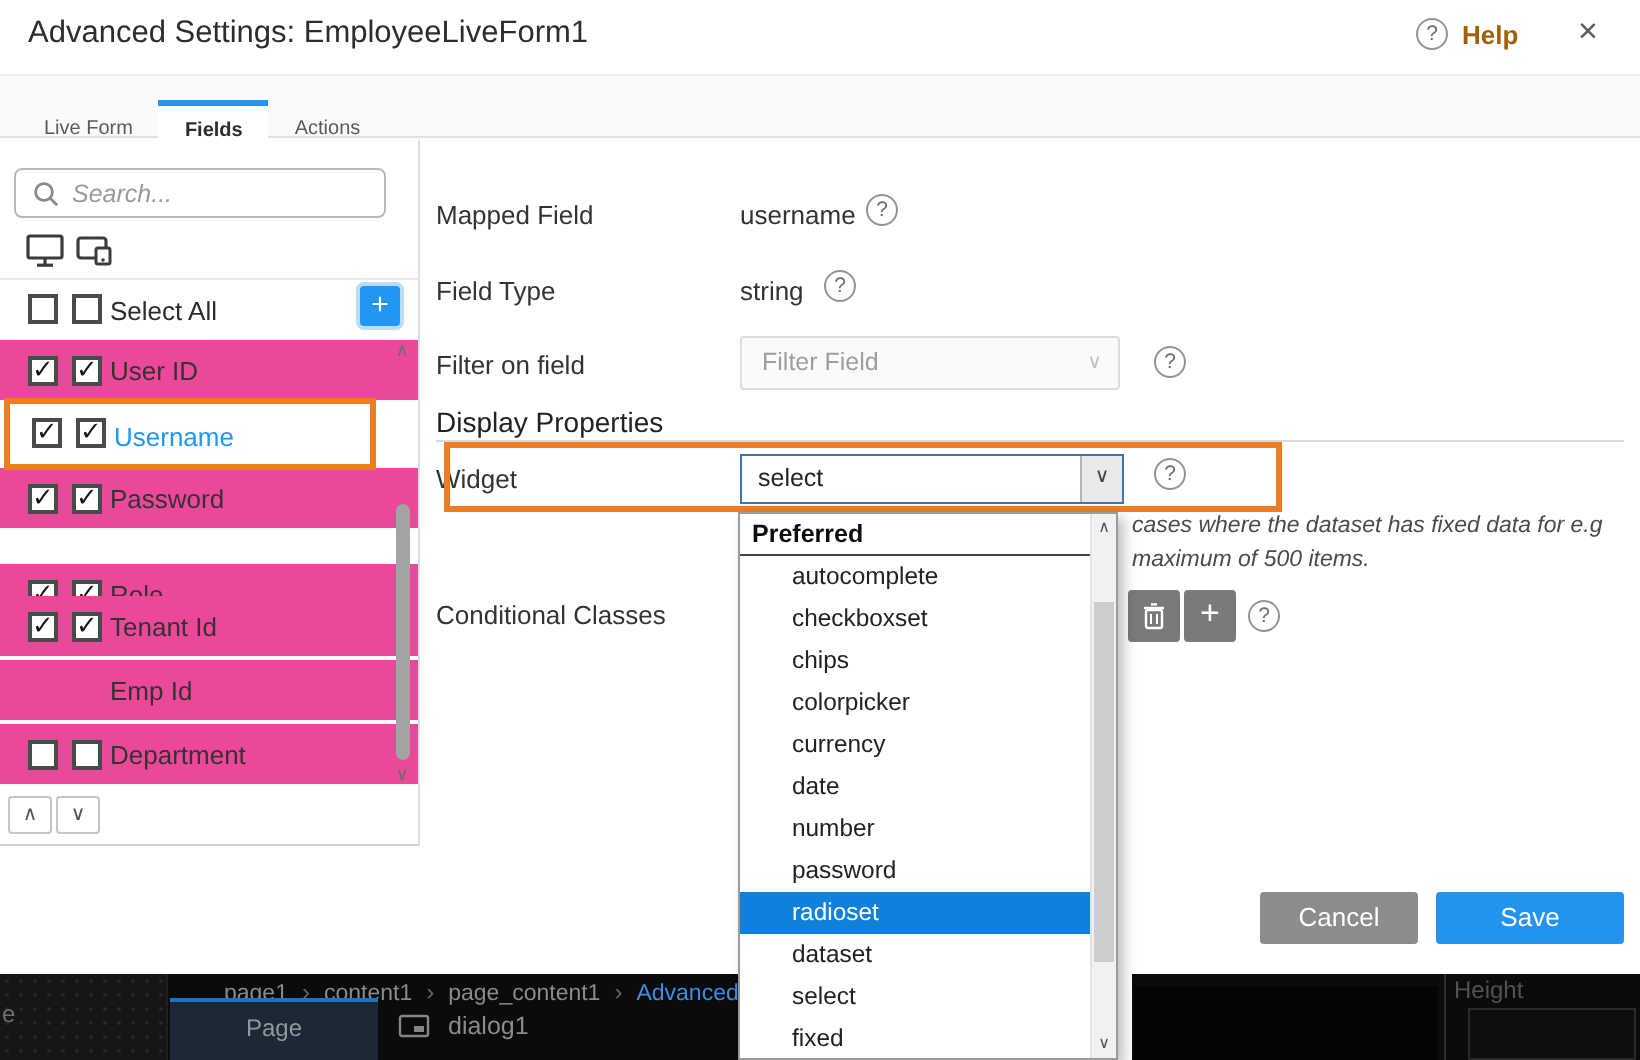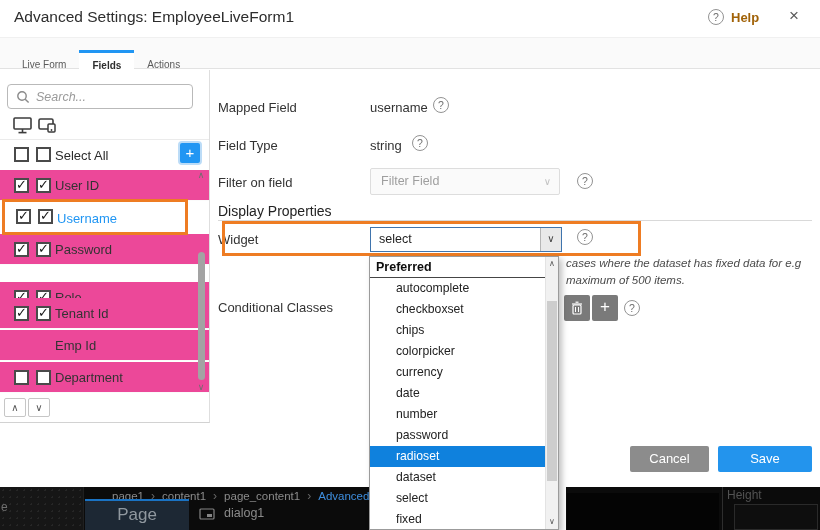--- a/index.html
+++ b/index.html
@@ -110,21 +110,21 @@
   .strip { position:absolute; left:0; top:487px; width:820px; height:43px; background:#0b0b0b; }
   .strip-left { position:absolute; left:0; top:0; width:84px; height:43px; background:#161616;
                 background-image:radial-gradient(#262626 1px, transparent 1px); background-size:7px 7px;
                 border-right:1px solid #202020; }
   .edge-frag { position:absolute; left:1px; top:13px; font-size:12px; color:#6f6f6f; }
   .breadcrumb { position:absolute; left:112px; top:2px; font-size:11.5px; color:#8b8b8b; white-space:nowrap; }
   .bc-item { cursor:pointer; }
   .bc-sep { color:#666; padding:0 7px; font-size:12px; }
   .bc-active { color:#3E8EDE; }
   .page-tab { position:absolute; left:85px; top:12px; width:104px; height:31px; background:#1d2834;
-              border-top:2px solid #1a73c4; color:#90989f; font-size:17px; text-align:center;
+              border-top:2px solid #1a73c4; color:#90989f; font-size:12px; text-align:center;
               line-height:27px; cursor:pointer; }
   .win-icon { position:absolute; left:199px; top:19px; cursor:pointer; }
   .dialog1-label { position:absolute; left:224px; top:19px; font-size:12.5px; color:#8b8b8b; cursor:pointer; }
   .white-sliver { position:absolute; left:559px; top:0; width:7px; height:43px; background:#fff; }
   .strip-black { position:absolute; left:567px; top:6px; width:152px; height:37px; background:#040404; }
   .strip-div { position:absolute; left:722px; top:0; width:1px; height:43px; background:#2e2e2e; }
   .height-label { position:absolute; left:727px; top:1px; font-size:12px; color:#525252; }
   .height-input { position:absolute; left:734px; top:17px; width:84px; height:26px; background:#0e0e0e;
                   border:1px solid #2a2a2a; }
 </style>

